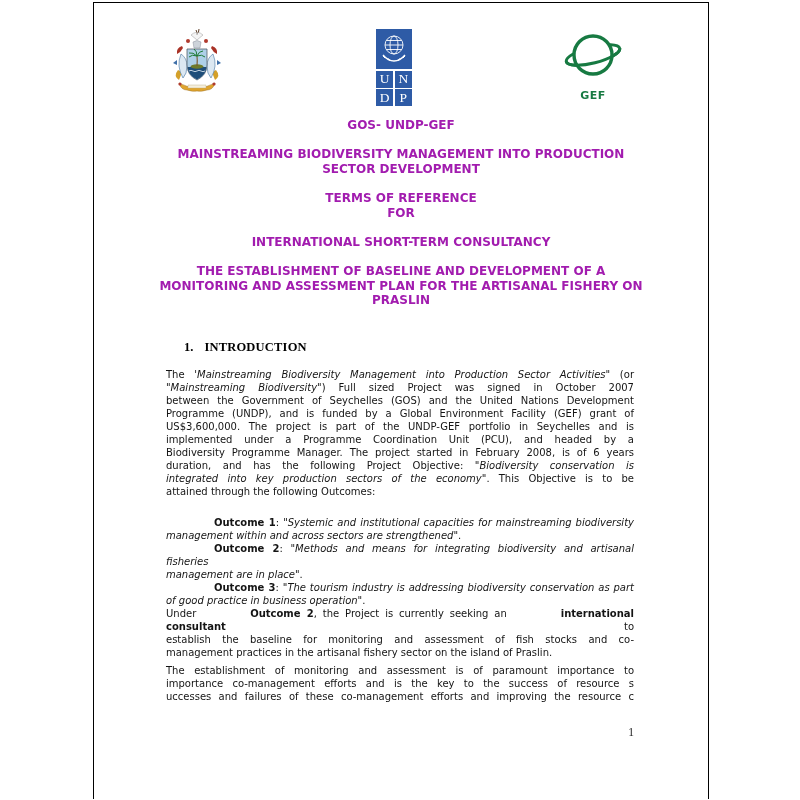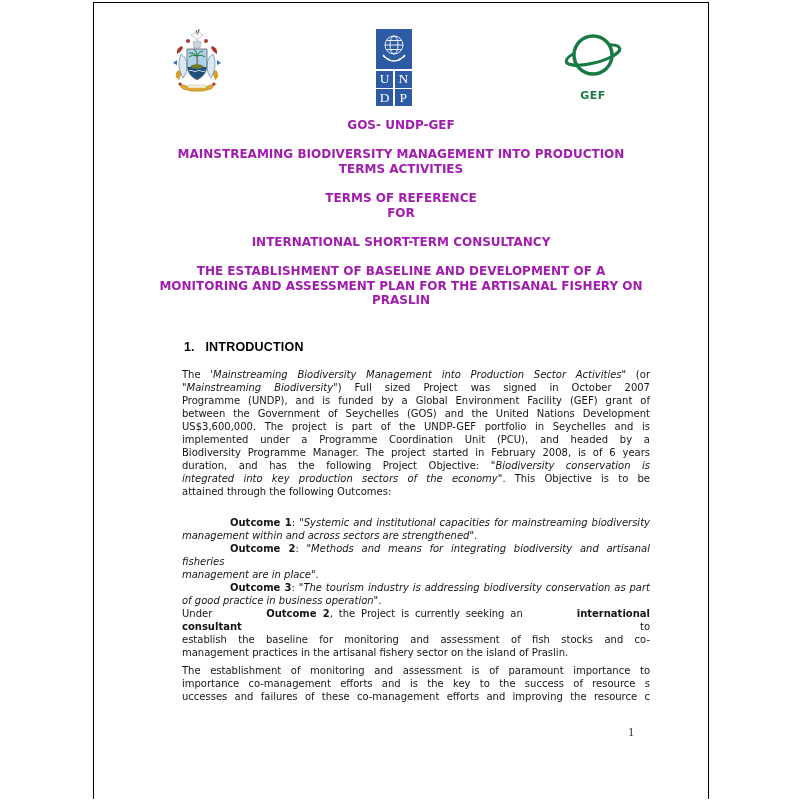--- a/index.html
+++ b/index.html
@@ -31,27 +31,27 @@
   }
   
   .title-block{
     position:absolute;left:0;top:115px;width:100%;text-align:center;
     font-weight:bold;font-size:12px;line-height:14.6px;color:#a21caf;
   }
   .title-line{height:14.6px;white-space:nowrap;}
   
   .section-heading{
     position:absolute;left:90px;top:337px;
-    font-family:Liberation Sans, sans-serif;font-weight:bold;font-size:12.5px;color:#000;
+    font-family:Liberation Serif, serif;font-weight:bold;font-size:12.5px;color:#000;
   }
   .sec-num{margin-right:11px;}
   .sec-title{letter-spacing:0.2px;}
   
   .para{
-    position:absolute;left:88px;width:468px;
+    position:absolute;left:72px;width:468px;
     font-size:10px;line-height:13px;color:#141414;
   }
   .para.p0{top:365px;}
   .para.p1{top:513px;}
   .para.p2{top:604px;}
   .para.p3{top:661px;}
   .bline{text-align:justify;text-align-last:justify;}
   .bline.last{text-align-last:left;}
   .it{font-style:italic;}
   .bd{font-weight:bold;margin-left:48px;}
@@ -126,41 +126,41 @@
         <path d="M1.5,24 A27.5 8 0 0 0 56.5,24" fill="none" stroke="var(--gef-green,#177a42)" stroke-width="3"></path>
       </g>
     </svg>
     <div class="gef-label">GEF</div>
   </div>
 
   <div class="title-block" id="title-block">
       <div class="title-line">GOS- UNDP-GEF</div>
       <div class="title-line"></div>
       <div class="title-line">MAINSTREAMING BIODIVERSITY MANAGEMENT INTO PRODUCTION</div>
-      <div class="title-line">TERMS ACTIVITIES</div>
+      <div class="title-line">SECTOR DEVELOPMENT</div>
       <div class="title-line"></div>
       <div class="title-line">TERMS OF REFERENCE</div>
       <div class="title-line">FOR</div>
       <div class="title-line"></div>
       <div class="title-line">INTERNATIONAL SHORT-TERM CONSULTANCY</div>
       <div class="title-line"></div>
       <div class="title-line">THE ESTABLISHMENT OF BASELINE AND DEVELOPMENT OF A</div>
       <div class="title-line">MONITORING AND ASSESSMENT PLAN FOR THE ARTISANAL FISHERY ON</div>
       <div class="title-line">PRASLIN</div>
     </div>
 
   <div class="section-heading">
     <span class="sec-num">1.</span><span class="sec-title">INTRODUCTION</span>
   </div>
 
   <div class="para p0" id="para-0">
       <div class="bline"><span>The '</span><span class="it">Mainstreaming Biodiversity Management into Production Sector Activities</span><span>" (or</span></div>
       <div class="bline"><span class="it">"Mainstreaming Biodiversity"</span><span>) Full sized Project was signed in October 2007</span></div>
+      <div class="bline"><span>between the Government of Seychelles (GOS) and the United Nations Development</span></div>
       <div class="bline"><span>Programme (UNDP), and is funded by a Global Environment Facility (GEF) grant of</span></div>
-      <div class="bline"><span>between the Government of Seychelles (GOS) and the United Nations Development</span></div>
       <div class="bline"><span>US$3,600,000. The project is part of the UNDP-GEF portfolio in Seychelles and is</span></div>
       <div class="bline"><span>implemented under a Programme Coordination Unit (PCU), and headed by a</span></div>
       <div class="bline"><span>Biodiversity Programme Manager. The project started in February 2008, is of 6 years</span></div>
       <div class="bline"><span>duration, and has the following Project Objective: </span><span class="it">"Biodiversity conservation is</span></div>
       <div class="bline"><span class="it">integrated into key production sectors of the economy"</span><span>. This Objective is to be</span></div>
       <div class="bline last"><span>attained through the following Outcomes:</span></div>
     </div>
   <div class="para p1" id="para-1">
       <div class="bline"><span class="bd">Outcome 1</span><span>: </span><span class="it">"Systemic and institutional capacities for mainstreaming biodiversity</span></div>
       <div class="bline last"><span class="it">management within and across sectors are strengthened"</span><span>.</span></div>

